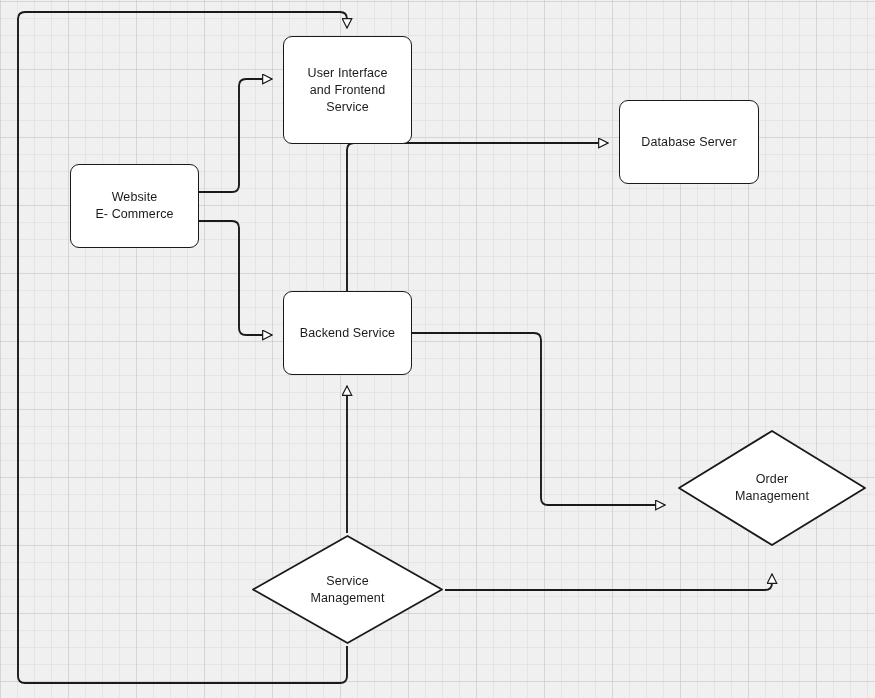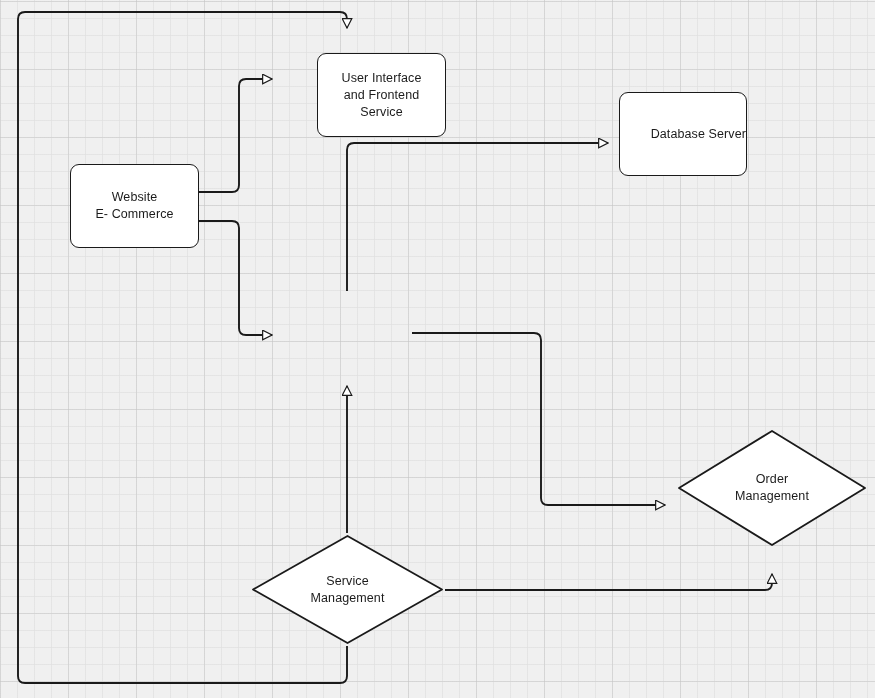--- a/index.html
+++ b/index.html
@@ -100,30 +100,33 @@
 
       <path d="M 445,590 L 765,590 Q 772,590 772,583 L 772,574" marker-end="url(#openArrow)"></path>
     </g>
   </svg>
 
   <div class="node box" style="left:70px; top:164px; width:129px; height:84px;">
     <span class="node-label">Website
 E- Commerce</span>
   </div>
 
-  <div class="node box" style="left:283px; top:53px; width:129px; height:84px;margin-left:34px;">
+  <div class="node box" style="left:283px; top:36px; width:129px; height:108px;">
     <span class="node-label">User Interface
 and Frontend
 Service</span>
   </div>
 
-  <div class="node box" style="left:619px; top:92px; width:128px; height:84px;justify-content:flex-end;">
+  <div class="node box" style="left:619px; top:100px; width:140px; height:84px;">
     <span class="node-label">Database Server</span>
   </div>
 
+  <div class="node box" style="left:283px; top:291px; width:129px; height:84px;">
+    <span class="node-label">Backend Service</span>
+  </div>
 
   <div class="node diamond-wrap" style="left:676px; top:428px; width:192px; height:120px;">
     <svg class="diamond-svg" width="192" height="120" viewBox="0 0 192 120" xmlns="http://www.w3.org/2000/svg">
       <path d="M 96,3 L 189,60 L 96,117 L 3,60 Z" fill="#ffffff" stroke="#1a1a1a" stroke-width="1.8" stroke-linejoin="round"></path>
     </svg>
     <span class="node-label diamond-label">Order
 Management</span>
   </div>
 
   <div class="node diamond-wrap" style="left:250px; top:533px; width:195px; height:113px;">

